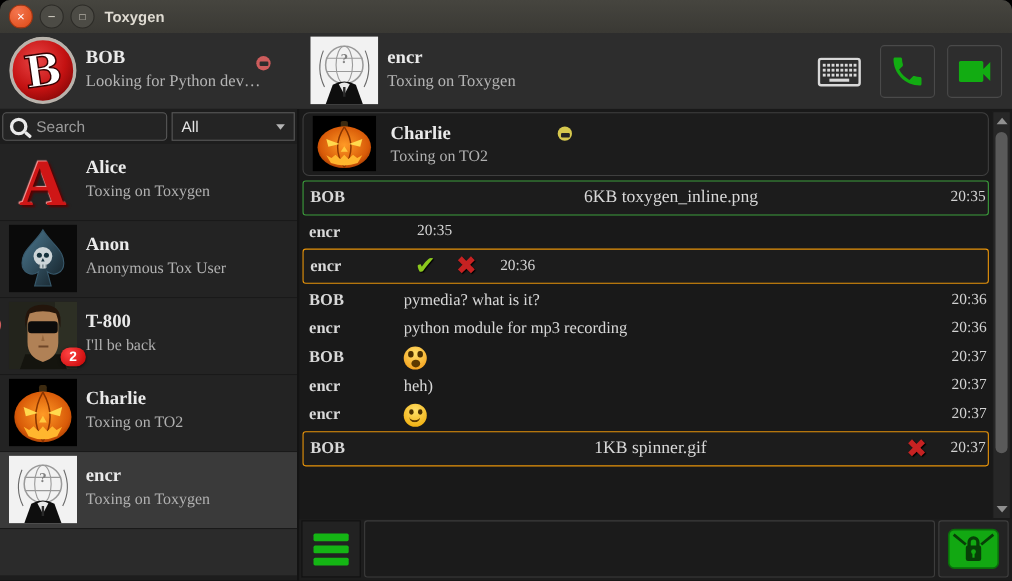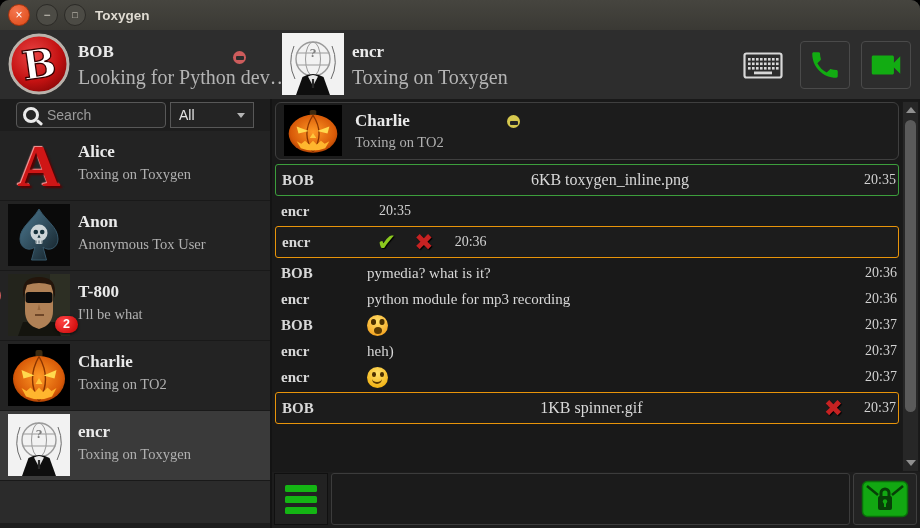--- a/index.html
+++ b/index.html
@@ -15,34 +15,34 @@
   
   .menubar{height:26px;background:#33322e;display:flex;align-items:center;padding-left:4px;flex:0 0 auto;}
   .menu-item{color:#dfdbd2;font-size:13.5px;padding:4px 12px;}
   
   .header{height:69px;background:#2d2d2d;position:relative;flex:0 0 auto;}
   .avatar{overflow:hidden;}
   .av62{width:62px;height:62px;}
   .avatar svg{display:block;}
   .hdr-bob-avatar{position:absolute;left:8px;top:3px;border-radius:50%;}
   .hdr-name{position:absolute;font-family:"Liberation Serif",serif;font-weight:bold;font-size:17px;color:#eaeaea;}
-  .hdr-status{position:absolute;font-family:"Liberation Serif",serif;font-size:20px;color:#b4b4b4;}
+  .hdr-status{position:absolute;font-family:"Liberation Serif",serif;font-size:15px;color:#b4b4b4;}
   .self-name{left:78px;top:12px;}
   .self-status{left:78px;top:36px;}
   .self-busy{left:233px;top:21px;}
   .hdr-encr-avatar{position:absolute;left:282px;top:3px;}
   .peer-name{left:352px;top:12px;}
   .peer-status{left:352px;top:36px;}
   .kbd-btn{position:absolute;left:742px;top:21px;width:42px;height:28px;display:flex;align-items:center;justify-content:center;}
   .call-btn{position:absolute;top:11px;width:48px;height:46px;border:1px solid #4a4a4a;border-radius:4px;display:flex;align-items:center;justify-content:center;background:#2d2d2d;}
   .audio-call{left:800px;} .video-call{left:861px;}
   
   .app-body{flex:1;display:flex;min-height:0;}
   .sidebar{width:270px;position:relative;background:#1d1d1d;flex:0 0 auto;}
-  .search-row{position:absolute;top:0;left:0;right:0;height:32px;display:flex;align-items:center;padding:0 16px;gap:4px;box-sizing:border-box;}
+  .search-row{position:absolute;top:0;left:0;right:0;height:32px;display:flex;align-items:center;padding:0 2px;gap:4px;box-sizing:border-box;}
   .search-box{width:150px;height:26px;background:#242424;border:1px solid #585858;border-radius:4px;display:flex;align-items:center;padding:0 6px;box-sizing:border-box;}
   .search-glass{width:10px;height:10px;border:3px solid #eaeaea;border-radius:50%;position:relative;flex:0 0 auto;}
   .search-glass::after{content:'';position:absolute;width:7px;height:3px;background:#eaeaea;transform:rotate(42deg);left:10px;top:11px;border-radius:1px;}
   .search-input{flex:1;min-width:0;background:transparent;border:none;outline:none;color:#e0e0e0;font-size:14px;margin-left:6px;font-family:"Liberation Sans",sans-serif;}
   .search-input::placeholder{color:#9a9a9a;}
   .filter-box{flex:1;height:26px;background:#242424;border:1px solid #585858;border-radius:0;display:flex;align-items:center;justify-content:space-between;padding:0 8px;color:#e4e4e4;font-size:14px;box-sizing:border-box;}
   .dd-arrow{width:0;height:0;border-left:4px solid transparent;border-right:4px solid transparent;border-top:5px solid #b5b5b5;}
   .contact-list{position:absolute;top:32px;left:0;right:0;bottom:5px;background:#2b2b2b;overflow:hidden;}
   .contact{height:70px;position:relative;background:#232323;border-bottom:1px solid #191919;box-sizing:border-box;}
   .contact.selected{background:#3a3a3a;}
@@ -252,21 +252,21 @@
               <svg width="62" height="62" viewBox="0 0 62 62">
                 <rect width="62" height="62" fill="#23241c"></rect>
                 <rect x="42" y="0" width="20" height="62" fill="#2d2f24"></rect>
                 <path d="M10 62 L15 48 L47 48 L53 62 Z" fill="#14140e"></path>
                 <path d="M17 15 Q17 5 31 5 Q45 5 45 15 L45 37 Q45 51 31 55 Q17 51 17 37 Z" fill="#b08156"></path>
                 <path d="M15 17 Q15 3 31 3 Q47 3 47 17 L47 24 L43 11 Q31 7 19 11 L15 24 Z" fill="#23150b"></path>
                 <rect x="17.5" y="18" width="27" height="11" rx="3" fill="#0b0b0b"></rect>
                 <line x1="27" y1="41" x2="36" y2="41" stroke="#6e4628" stroke-width="2"></line>
                 <path d="M31 30 l-1.5 6 h3 Z" fill="#96683f"></path>
               </svg>
-            </div><div class="c-name">T-800</div><div class="c-status">I'll be what</div><span class="st c-stico st-busy-ring"></span><span class="badge">2</span></div>
+            </div><div class="c-name">T-800</div><div class="c-status">I'll be back</div><span class="st c-stico st-busy-ring"></span><span class="badge">2</span></div>
           <div class="contact">
             <div class="avatar av62">
               <svg width="100%" height="100%" viewBox="0 0 62 62" preserveAspectRatio="none">
                 <rect width="62" height="62" fill="#000"></rect>
                 <rect x="27.5" y="6" width="7" height="8" rx="2" fill="#3c2a10"></rect>
                 <ellipse cx="31" cy="35" rx="26" ry="23" fill="url(#gPump)"></ellipse>
                 <path d="M31 12.5 Q18 35 31 57.5" stroke="#8a3500" stroke-width="1.4" fill="none"></path>
                 <path d="M31 12.5 Q44 35 31 57.5" stroke="#8a3500" stroke-width="1.4" fill="none"></path>
                 <path d="M13.5 26 L26.5 31.5 L15.5 34.5 Z" fill="#ffd94e"></path>
                 <path d="M48.5 26 L35.5 31.5 L46.5 34.5 Z" fill="#ffd94e"></path>

